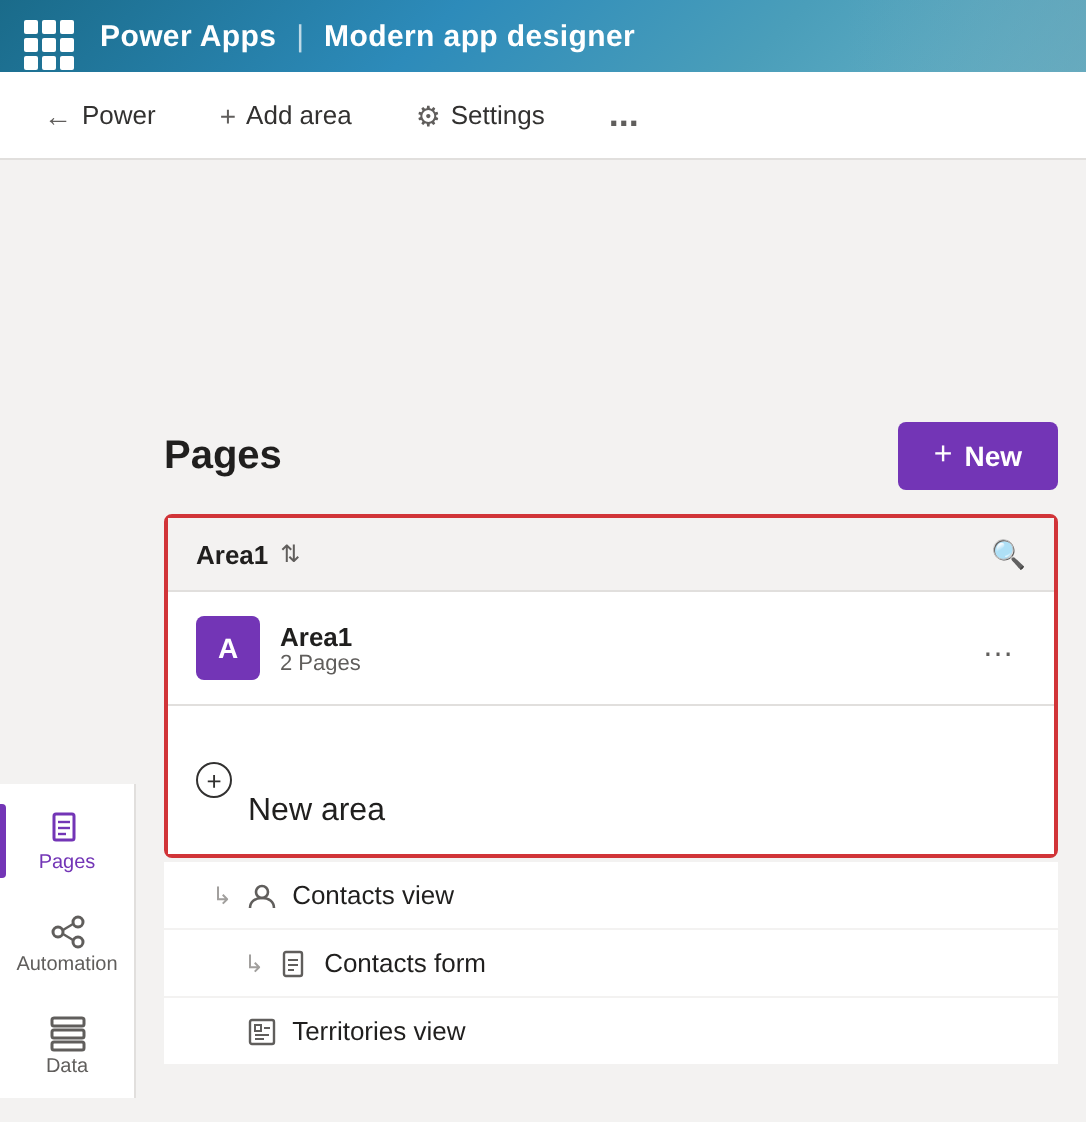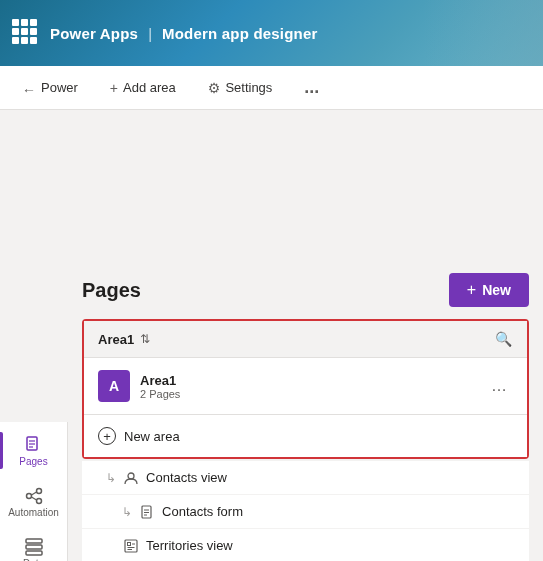--- a/index.html
+++ b/index.html
@@ -6,25 +6,25 @@
     body {
       width: 543px;
       height: 561px;
       font-family: 'Segoe UI', Arial, sans-serif;
       overflow: hidden;
       background: #f3f2f1;
     }
 
     
     .top-header {
-      height: 66px;
+      height: 36px;
       background: linear-gradient(135deg, #1a6b8a 0%, #2d8bba 40%, #4a9eba 70%, #6ab4c8 100%);
       display: flex;
-      align-items: center;
-      padding: 0 12px;
+      align-items: flex-start;
+      padding: 10px 12px;
       gap: 10px;
       position: relative;
       overflow: hidden;
     }
     .top-header::after {
       content: '';
       position: absolute;
       right: 0; top: 0; bottom: 0;
       width: 120px;
       background: linear-gradient(to right, transparent, rgba(100,160,180,0.5));
@@ -270,22 +270,23 @@
       border: 1.5px solid #323130;
       border-radius: 50%;
       display: flex;
       align-items: center;
       justify-content: center;
       font-size: 13px;
       color: #323130;
       line-height: 1;
     }
     .new-area-label {
-      font-size: 13px;
+      font-size: 16px;
       color: #201f1e;
+      margin-top: 32px;
     }
 
     
     .page-list {
       background: white;
       margin-top: 2px;
     }
     .page-item {
       display: flex;
       align-items: center;

